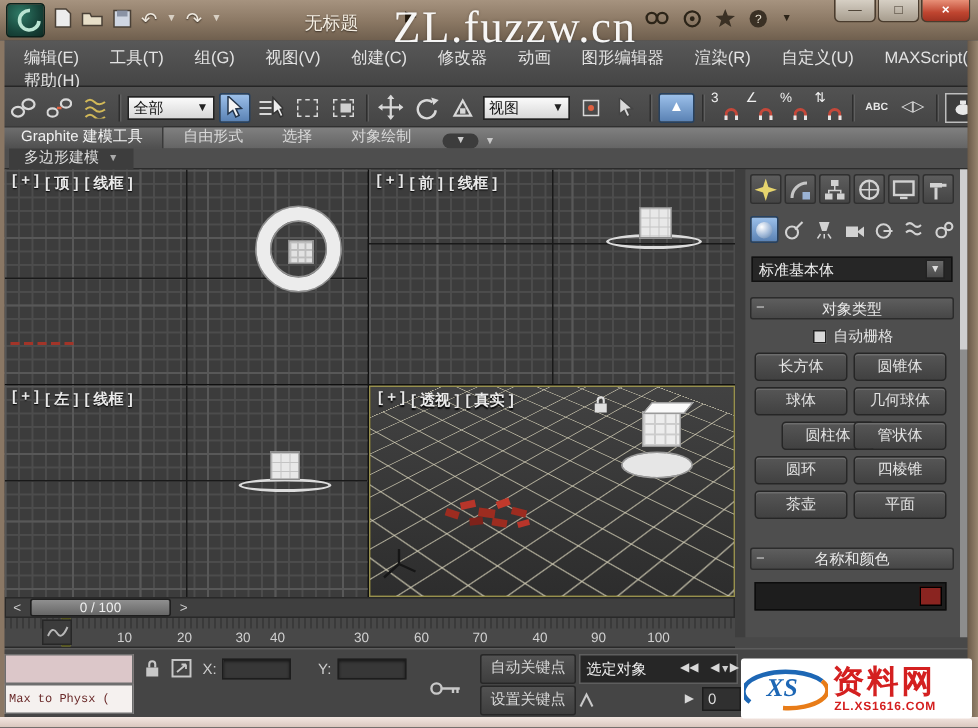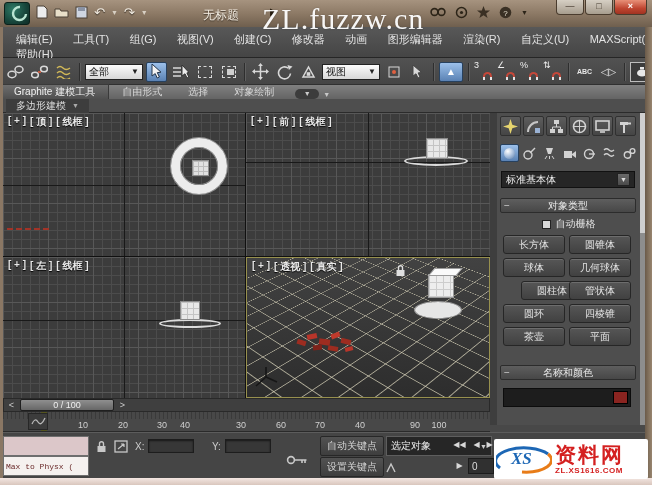--- a/index.html
+++ b/index.html
@@ -159,21 +159,21 @@
 
   
   .frame-left{position:absolute;left:0;top:27px;width:3px;height:451px;background:#8a7764}
   .frame-right{position:absolute;right:0;top:27px;width:7px;height:451px;background:linear-gradient(90deg,#6a5a49,#98856f)}
   .frame-bottom{position:absolute;left:0;top:478px;width:652px;height:7px;background:linear-gradient(#f3e6e1,#d9c6bd)}
   .wm-center{position:absolute;left:262px;top:2px;z-index:50;font-family:"Liberation Serif","DejaVu Serif",serif;
      font-size:30px;color:rgba(255,255,255,.95);letter-spacing:1px;text-shadow:0 0 2px rgba(0,0,0,.25)}
   .wm-logo{position:absolute;left:494px;top:439px;width:154px;height:40px;background:#fff;z-index:40;display:flex;align-items:center;gap:3px;padding:2px;border-radius:2px}
   .wm-swoosh{position:relative;width:56px;height:34px;flex:none}
   .wm-xs{position:absolute;left:15px;top:7px;font-family:"Liberation Serif","DejaVu Serif",serif;font-style:italic;font-weight:bold;font-size:17px;color:#1d67b5}
-  .wm-right{display:flex;flex-direction:column;align-items:flex-start;line-height:1}
+  .wm-right{display:flex;flex-direction:column;align-items:flex-end;line-height:1}
   .wm-name{font-size:21px;font-weight:bold;color:#d42020;letter-spacing:2px}
   .wm-url{font-size:8px;font-weight:bold;color:#d42020;margin-top:2px;letter-spacing:.5px}
 </style>
 </head>
 <body>
 
 <div id="app">
 
   <div class="titlebar">
     <div class="max-logo">
@@ -568,21 +568,21 @@
     <span class="frame-marker"></span>
     <span class="tick" style="left:41px">0</span>
     <span class="tick" style="left:80px">10</span>
     <span class="tick" style="left:120px">20</span>
     <span class="tick" style="left:159px">30</span>
     <span class="tick" style="left:182px">40</span>
     <span class="tick" style="left:238px">30</span>
     <span class="tick" style="left:278px">60</span>
     <span class="tick" style="left:317px">70</span>
     <span class="tick" style="left:357px">40</span>
-    <span class="tick" style="left:412px">90</span>
+    <span class="tick" style="left:396px">90</span>
     <span class="tick" style="left:436px">100</span>
   </div>
   <div class="mce-btn">
     <svg width="15" height="11">
         <path d="M1 8 q3 -7 6 -2 t7 -4" fill="none" stroke="#b8b8b8" stroke-width="1.3"></path>
       </svg>
   </div>
 
   <div class="statusbar">
     <div class="listener-top"></div>

